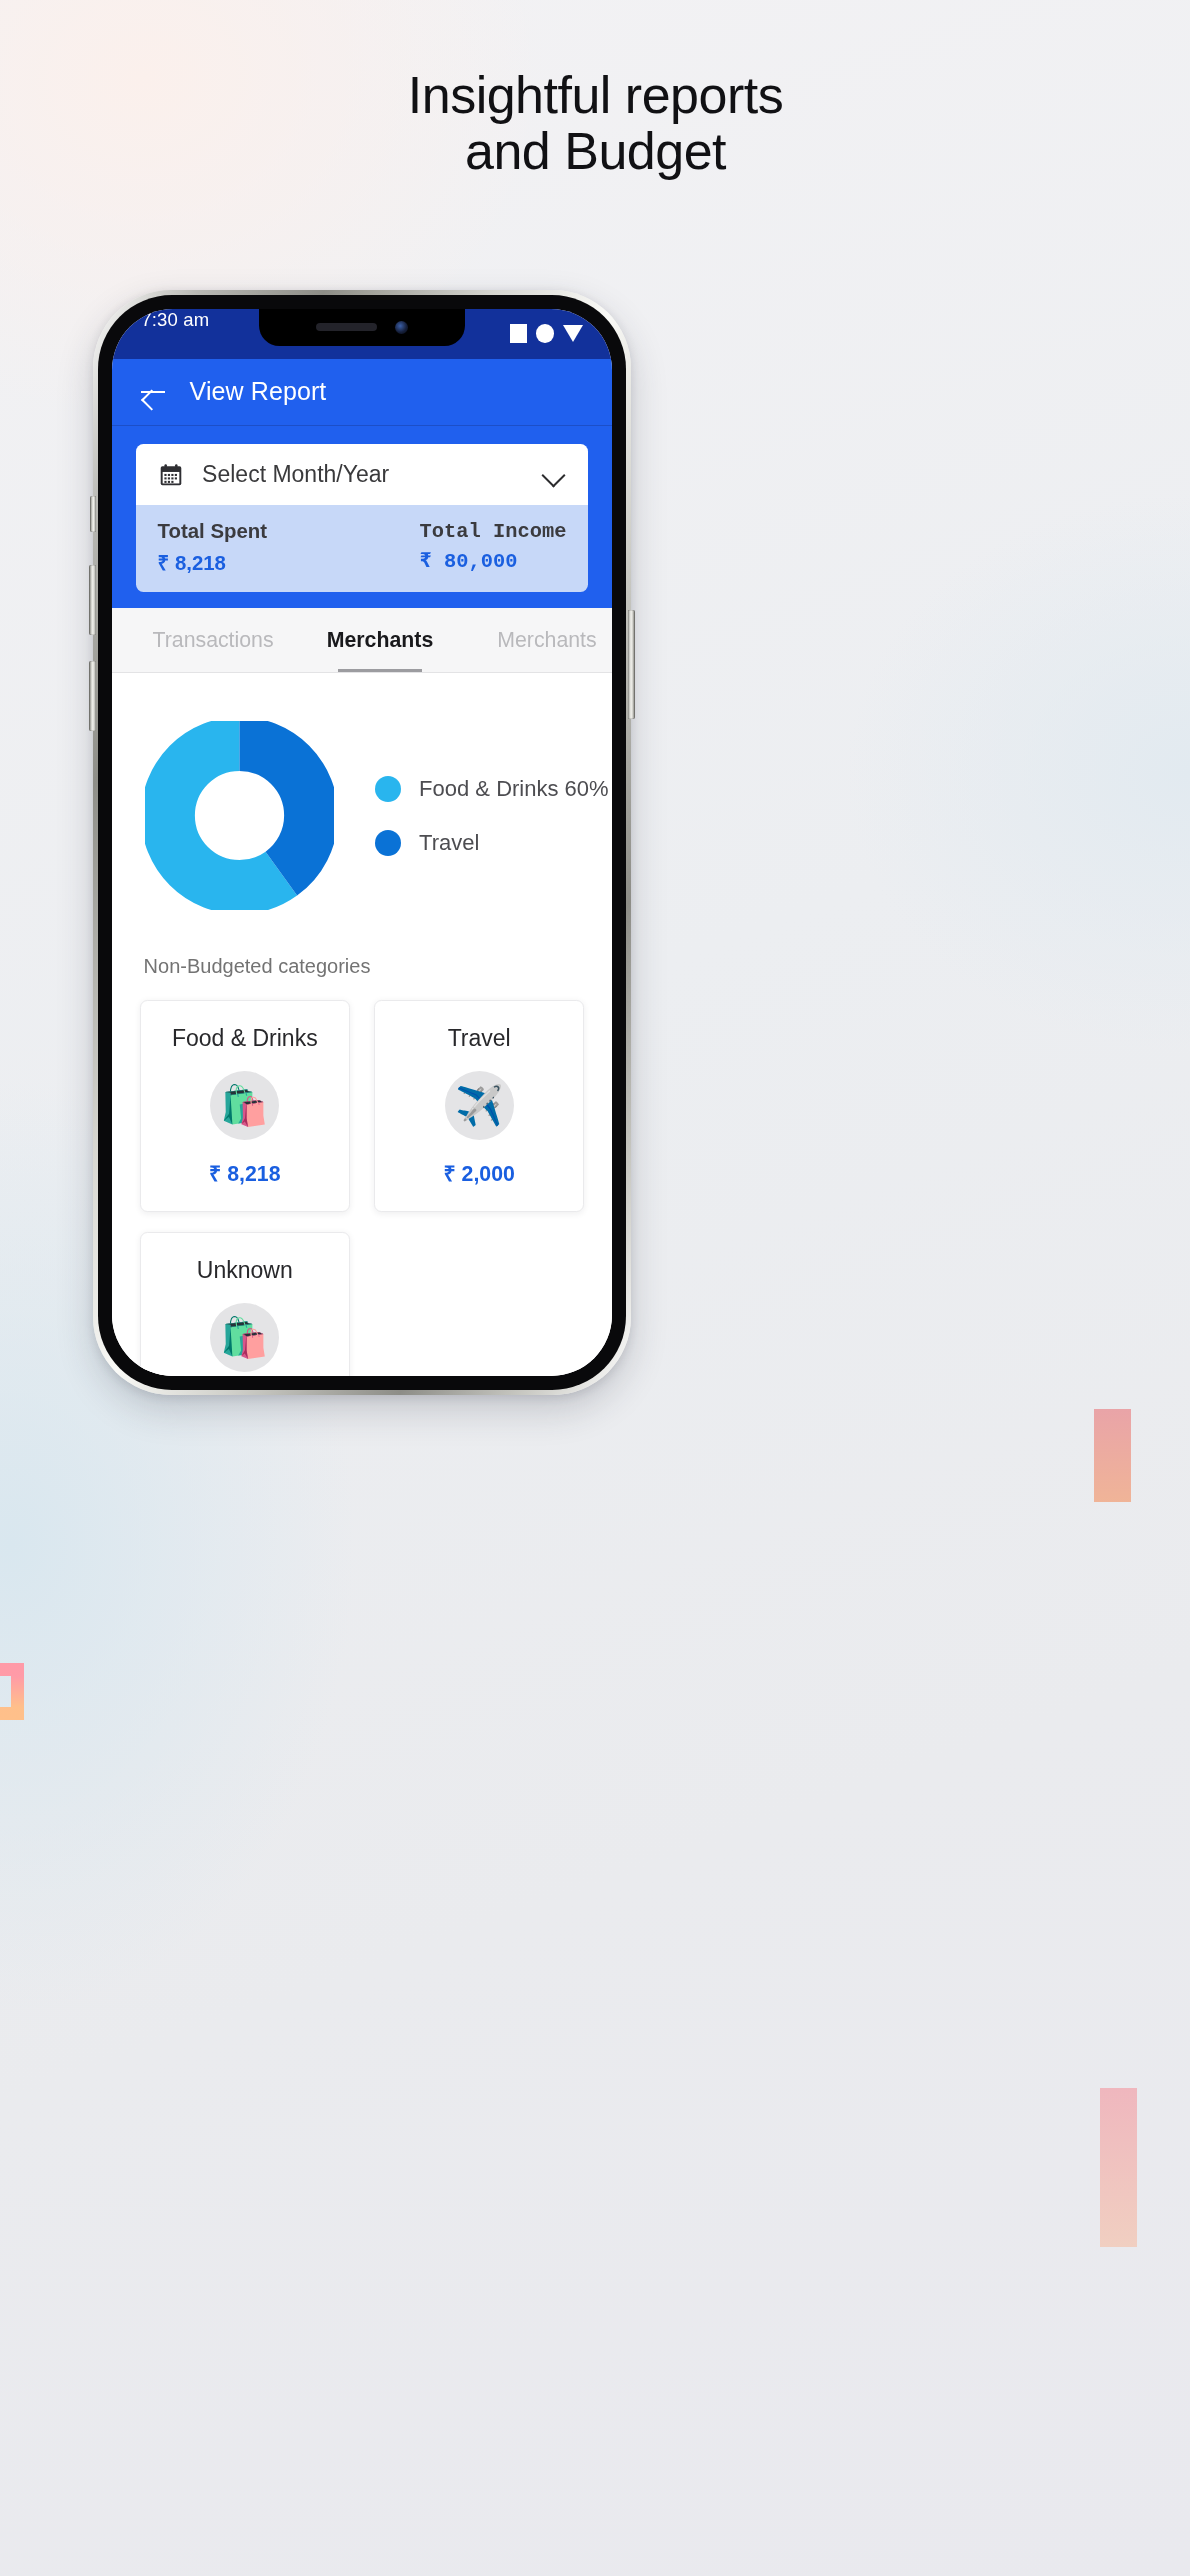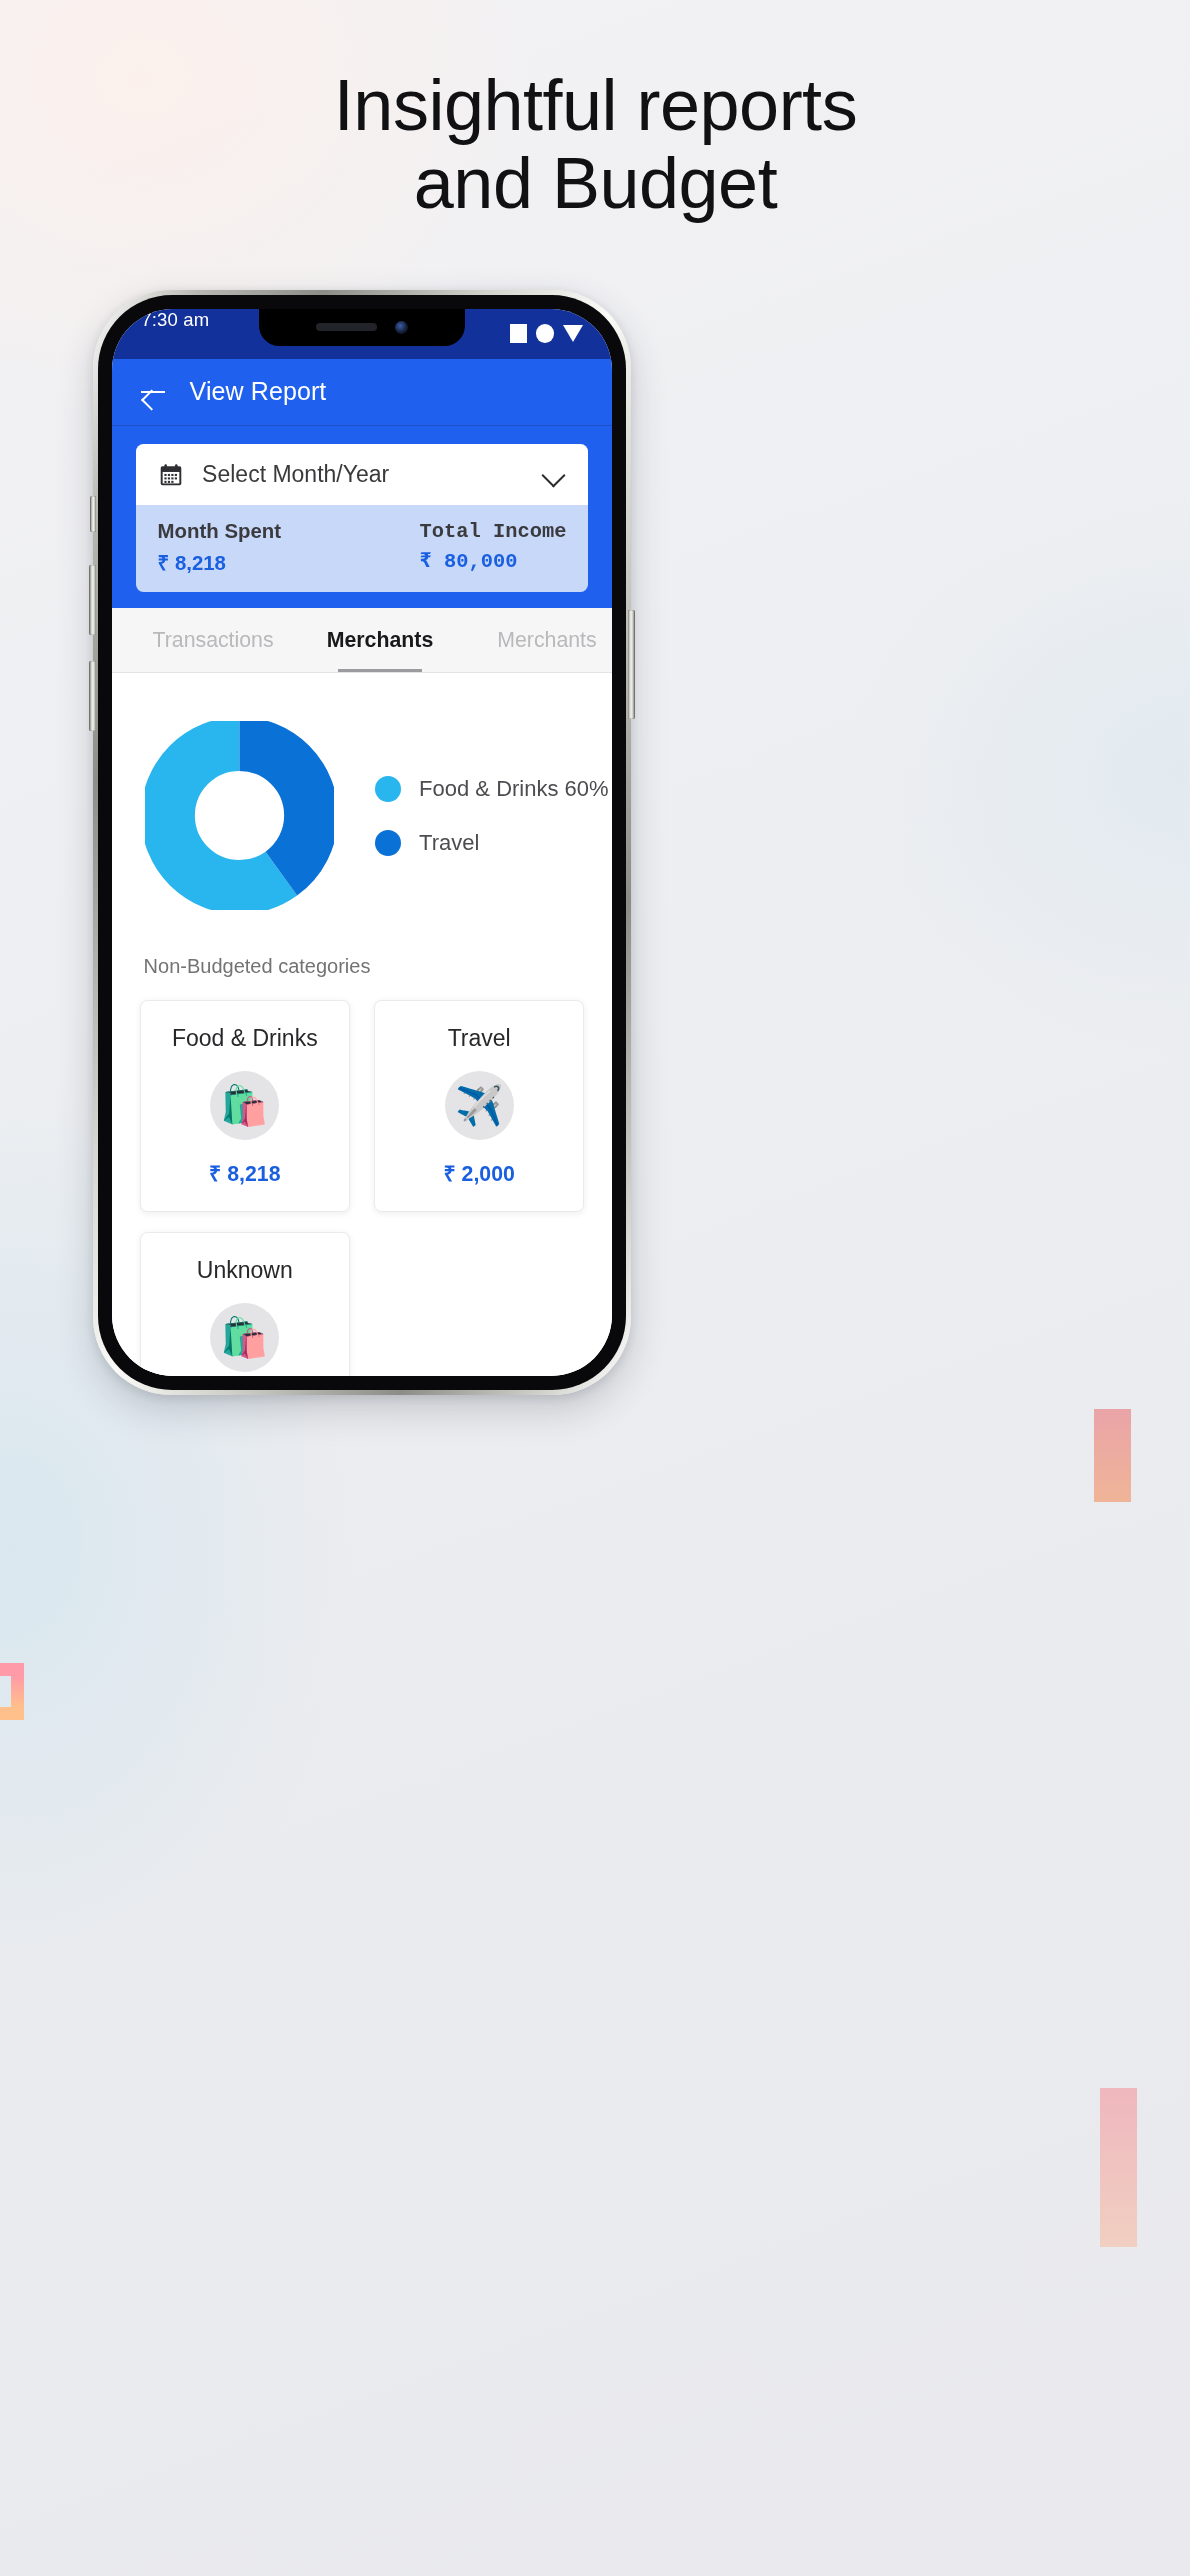--- a/index.html
+++ b/index.html
@@ -33,21 +33,21 @@
     left: 1100px; top: 2088px; width: 37px; height: 159px;
     background: linear-gradient(180deg, #f1a6ae 0%, #f3c6b2 100%);
     opacity: .75;
   }
 
   
   .headline {
     position: absolute; left: 0; top: 67px; width: 1191px;
     text-align: center;
     font-family: "Liberation Sans", sans-serif;
-    font-size: 72px; line-height: 1.08;
+    font-size: 52px; line-height: 1.08;
     font-weight: 400;
     color: #111114;
     letter-spacing: -0.5px;
   }
   .headline span { display: block; }
 
   
   .phone {
     position: absolute;
     left: 93px; top: 290px;
@@ -274,21 +274,21 @@
                   <rect x="9.1" y="17.4" width="2" height="1.9"></rect>
                 <rect x="12.3" y="17.4" width="2" height="1.9"></rect>
               </g>
             </svg>
           </span>
           <span class="month-label">Select Month/Year</span>
           <span class="chev"></span>
         </div>
         <div class="totals">
           <div class="tot-col">
-            <div class="tot-label">Month Spent</div>
+            <div class="tot-label">Total Spent</div>
             <div class="tot-value">₹ 8,218</div>
           </div>
           <div class="tot-col right">
             <div class="tot-label">Total Income</div>
             <div class="tot-value">₹ 80,000</div>
           </div>
         </div>
       </div>
 
       <div class="tabs">

